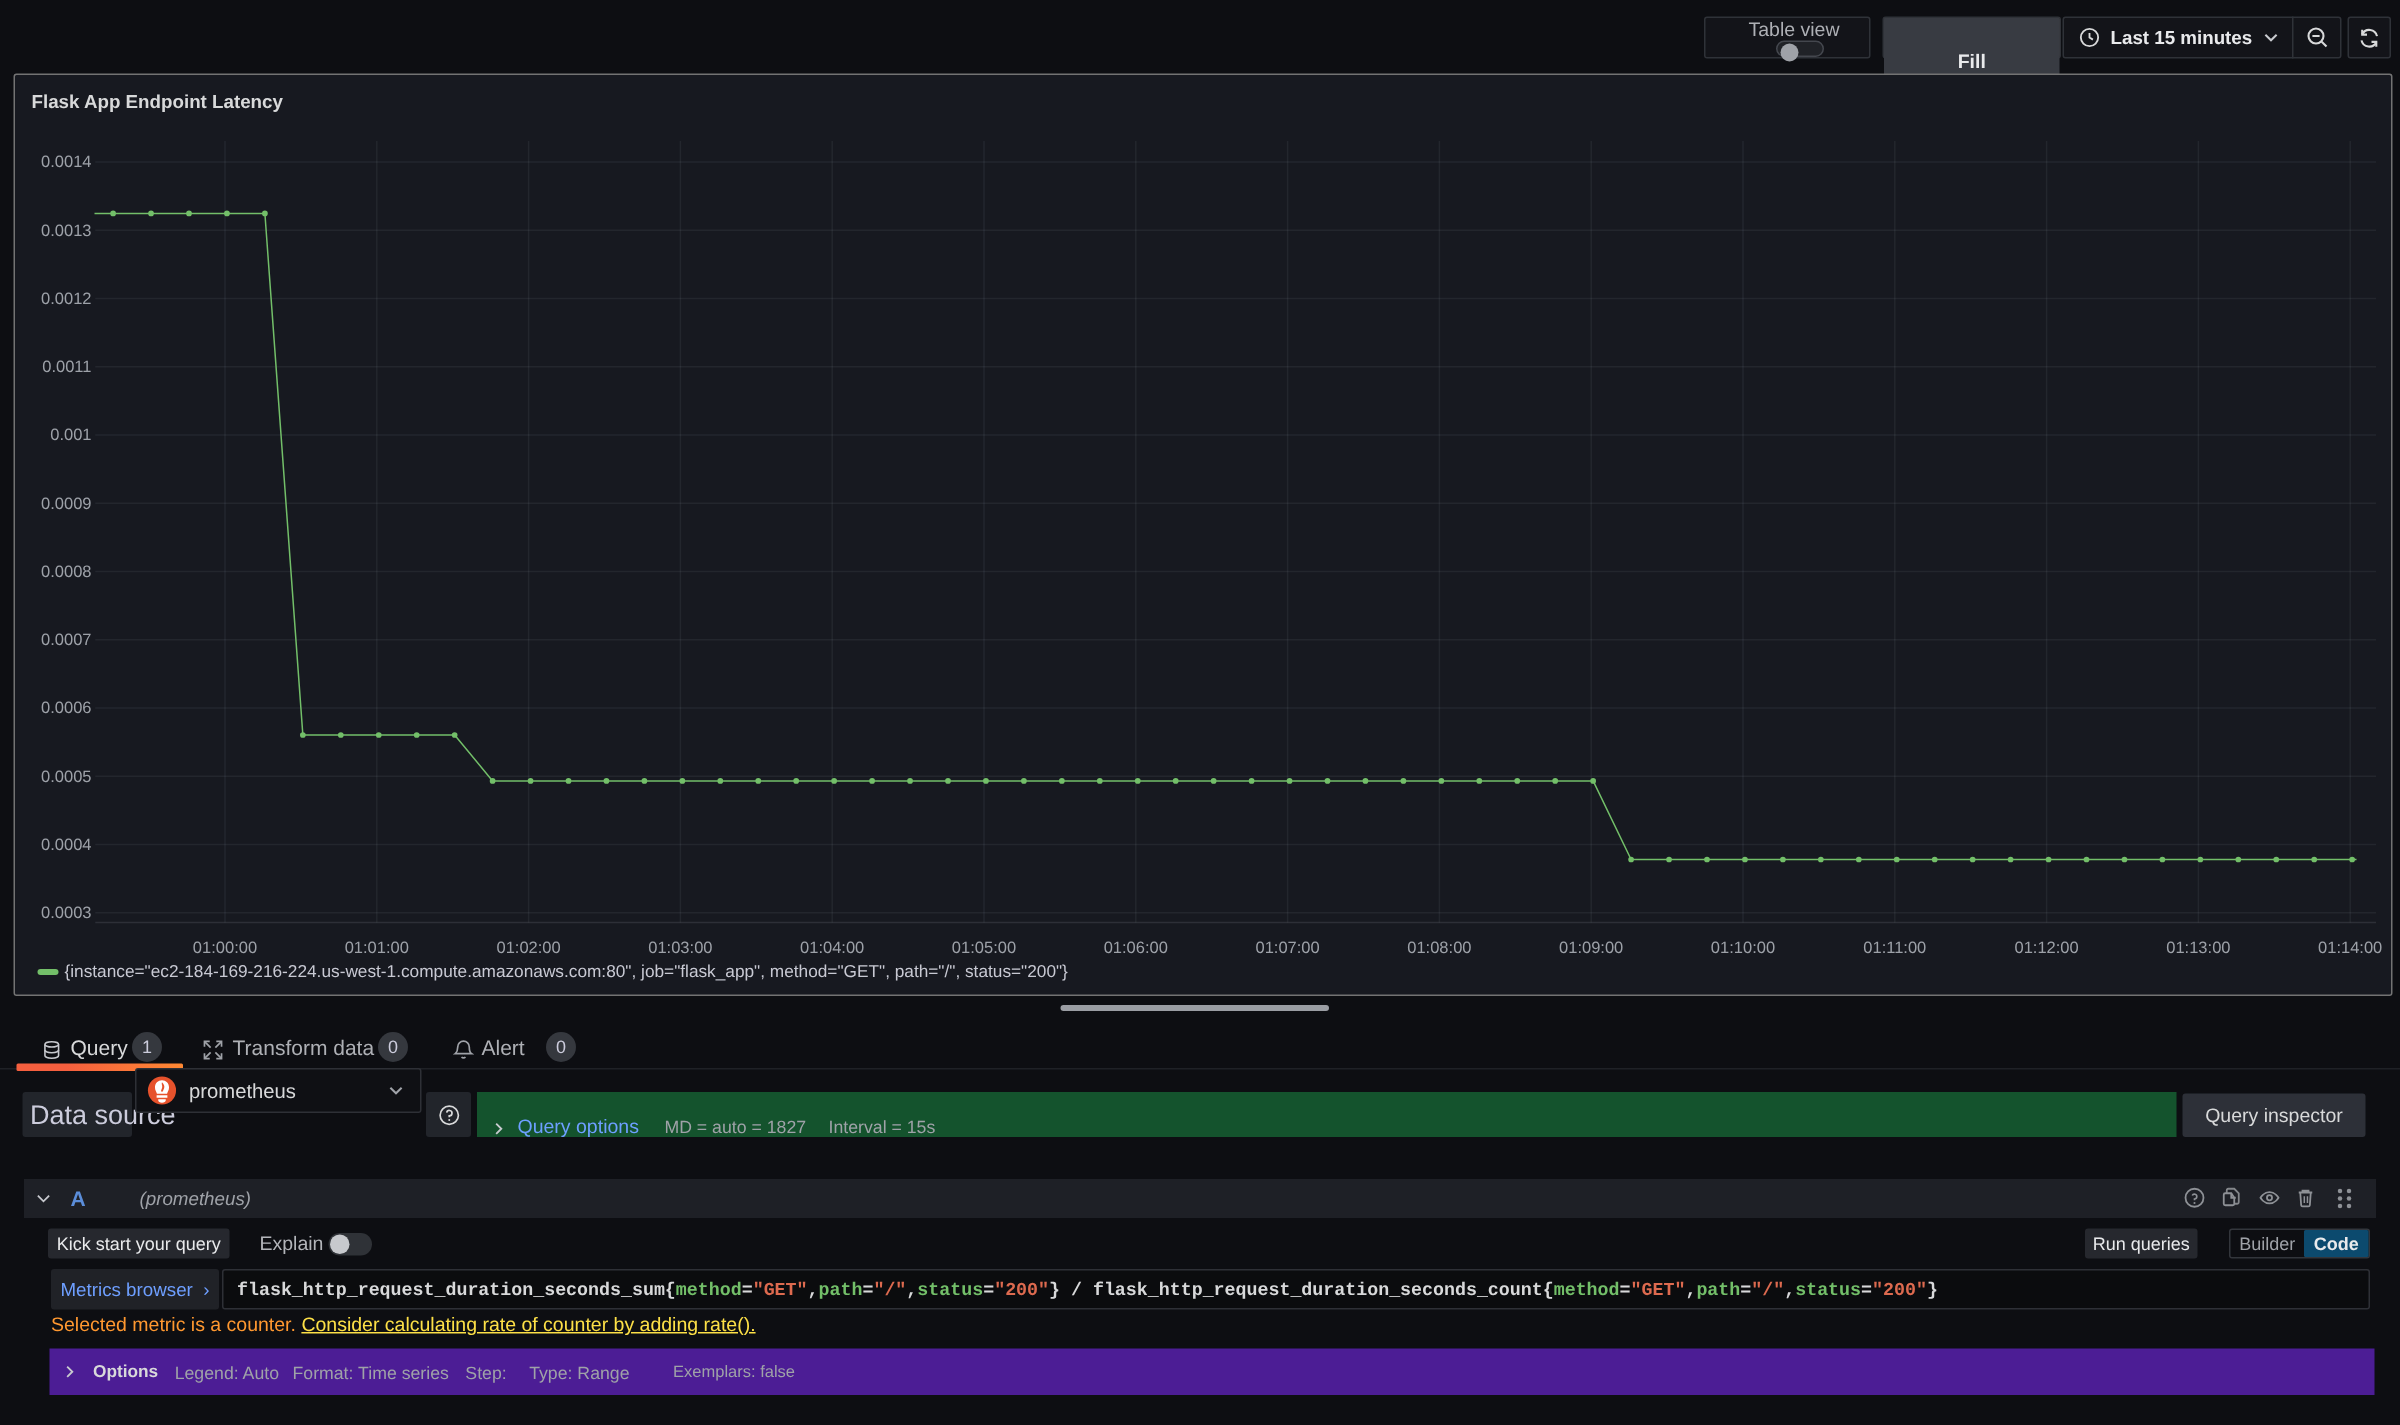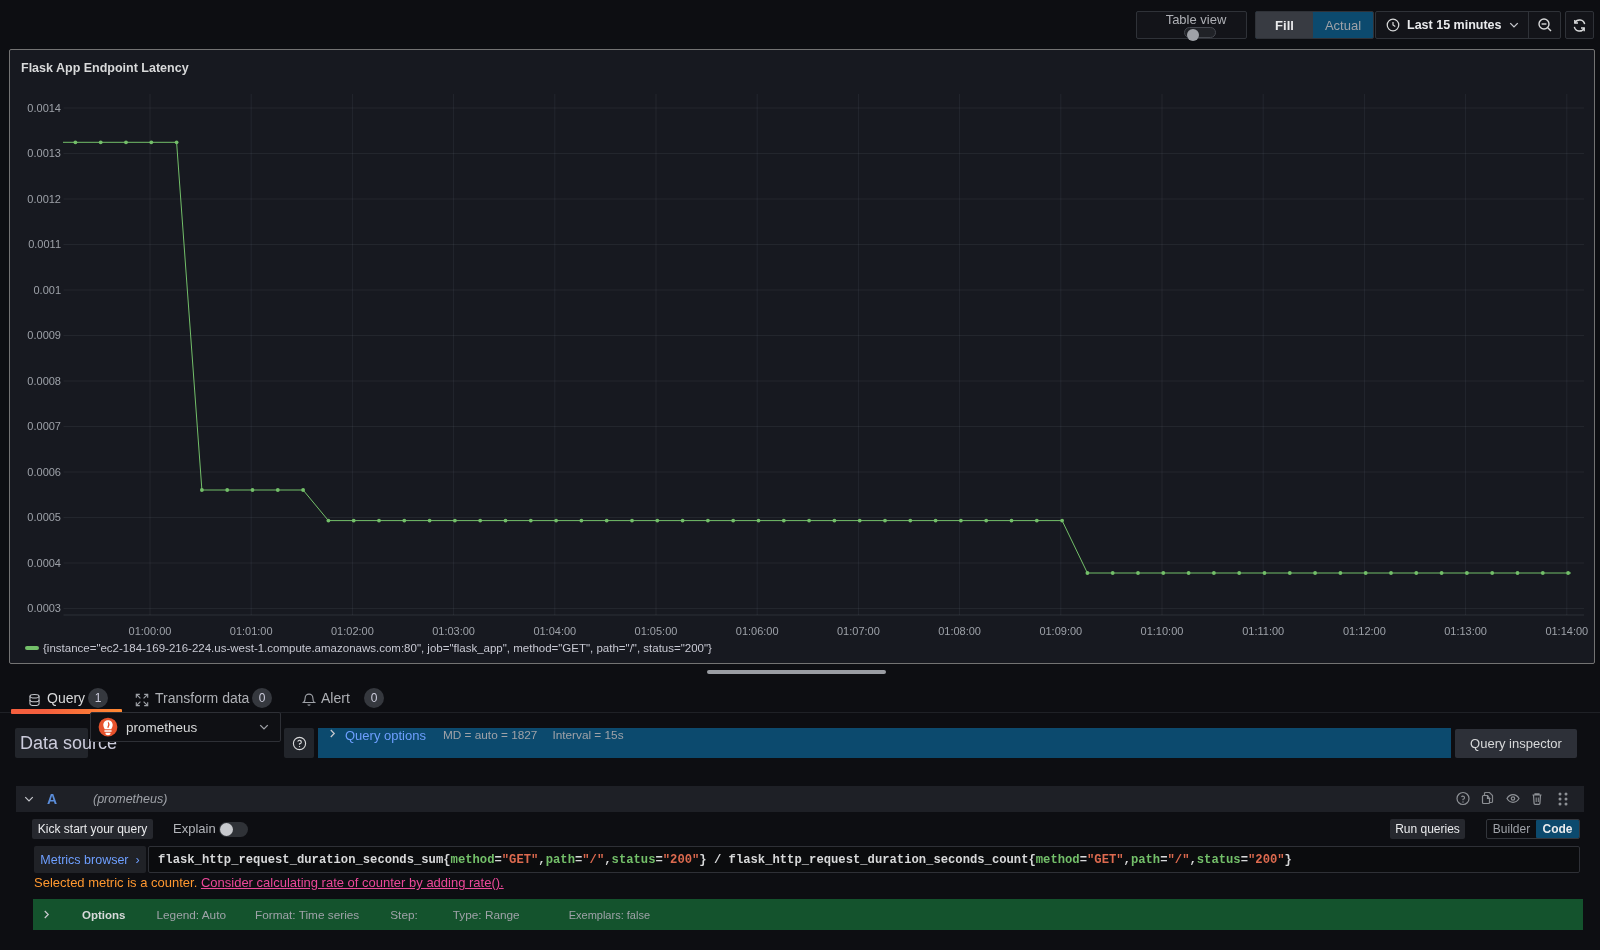--- a/index.html
+++ b/index.html
@@ -6,21 +6,21 @@
   .abs { position:absolute; }
 </style></head>
 <body>
 
 <div class="abs" style="left:1136px;top:11px;width:111px;height:28px;background:#131419;border:1px solid #2f3238;border-radius:2px;display:flex;align-items:center;padding-left:9px;flex-direction:column;">
   <span style="font-size:13px;color:#aeb0b5;white-space:nowrap;">Table view</span>
   <span style="position:relative;display:inline-block;width:32px;height:16px;background:#202227;border:1px solid #44474e;border-radius:9px;margin-left:8px;">
     <span style="position:absolute;left:2px;top:1px;width:12px;height:12px;border-radius:50%;background:#9fa2a8;"></span>
   </span>
 </div>
-<div class="abs" style="left:1255px;top:11px;width:119px;height:28px;background:#0c4a6e;border:1px solid #2f3238;border-radius:2px;display:flex;">
+<div class="abs" style="left:1255px;top:11px;width:119px;height:28px;background:#404040;border:1px solid #2f3238;border-radius:2px;display:flex;flex-direction:column;">
   <span style="flex:0 0 57px;background:#383b42;display:flex;align-items:center;justify-content:center;font-size:13px;font-weight:700;color:#e9eaec;border-radius:1px;">Fill</span>
   <span style="flex:1;display:flex;align-items:center;justify-content:center;font-size:13px;color:#9fa2a8;">Actual</span>
 </div>
 <div class="abs" style="left:1375px;top:11px;width:186px;height:28px;background:#131419;border:1px solid #2f3238;border-radius:2px;display:flex;align-items:center;">
   <svg width="14" height="14" viewBox="0 0 16 16" fill="none" stroke="#d8d9da" stroke-width="1.4" style="margin-left:10px;flex:none;">
       <circle cx="8" cy="8" r="6.6"></circle>
       <path d="M8 4.5V8l2.6 1.6"></path>
     </svg>
   <span style="font-size:12.5px;font-weight:600;color:#e9eaec;margin-left:7px;white-space:nowrap;">Last 15 minutes</span>
   <svg width="12" height="12" viewBox="0 0 16 16" fill="none" stroke="#c7c9ce" stroke-width="1.8" style="margin-left:7px;flex:none;">
@@ -225,21 +225,21 @@
       <path d="M3 5.5 8 10.5 13 5.5"></path>
     </svg>
 </div>
 <div class="abs" style="left:284px;top:728px;width:30px;height:30px;background:#22252b;border-radius:2px;display:flex;align-items:center;justify-content:center;">
   <svg width="15" height="15" viewBox="0 0 16 16" fill="none" stroke="#d8d9da" stroke-width="1.2">
       <circle cx="8" cy="8" r="6.5"></circle>
       <path d="M6.2 6.1A1.9 1.9 0 1 1 8 8.4v1"></path>
       <circle cx="8" cy="11.3" r="0.7" fill="#d8d9da" stroke="none"></circle>
     </svg>
 </div>
-<div class="abs" style="left:318px;top:728px;width:1133px;height:30px;background:#0c4a6e;display:flex;align-items:flex-start;">
+<div class="abs" style="left:318px;top:728px;width:1133px;height:30px;background:#14532d;display:flex;align-items:flex-end;">
   <svg width="11" height="11" viewBox="0 0 16 16" fill="none" stroke="#c7c9ce" stroke-width="1.8" style="margin-left:9px;flex:none;">
       <path d="M5.5 3 10.5 8 5.5 13"></path>
     </svg>
   <span style="font-size:13px;font-weight:500;color:#6e9fff;margin-left:7px;">Query options</span>
   <span style="font-size:11.8px;color:#9fa2a8;margin-left:17px;">MD = auto = 1827</span>
   <span style="font-size:11.8px;color:#9fa2a8;margin-left:15px;">Interval = 15s</span>
 </div>
 <div class="abs" style="left:1455px;top:729px;width:122px;height:29px;background:#2d3038;border-radius:2px;display:flex;align-items:center;justify-content:center;font-size:13px;color:#d8d9da;">Query inspector</div>
 
 <div class="abs" style="left:16px;top:786px;width:1568px;height:26px;background:#1e2026;">
@@ -281,23 +281,23 @@
 <div class="abs" style="left:1486px;top:819px;width:94px;height:20px;border:1px solid #33363c;border-radius:2px;display:flex;">
   <span style="flex:1;display:flex;align-items:center;justify-content:center;font-size:12px;color:#9fa2a8;">Builder</span>
   <span style="flex:0 0 43px;background:#0c4a6e;display:flex;align-items:center;justify-content:center;font-size:12px;font-weight:700;color:#e9eaec;border-radius:1px;">Code</span>
 </div>
 
 <div class="abs" style="left:34px;top:846px;width:112px;height:27px;background:#202227;border-radius:2px;display:flex;align-items:center;justify-content:center;font-size:12.5px;font-weight:500;color:#6e9fff;">Metrics browser&nbsp;&nbsp;›</div>
 <div class="abs" style="left:148px;top:846px;width:1432px;height:27px;background:#0b0c0e;border:1px solid #2e3036;border-radius:2px;display:flex;align-items:center;overflow:hidden;">
   <span style="font-family:'Liberation Mono',monospace;font-size:12.2px;font-weight:700;color:#d8d9da;margin-left:9px;white-space:pre;">flask_http_request_duration_seconds_sum{<span style="color:#73bf69">method</span>=<span style="color:#dd6a4f">"GET"</span>,<span style="color:#73bf69">path</span>=<span style="color:#dd6a4f">"/"</span>,<span style="color:#73bf69">status</span>=<span style="color:#dd6a4f">"200"</span>} / flask_http_request_duration_seconds_count{<span style="color:#73bf69">method</span>=<span style="color:#dd6a4f">"GET"</span>,<span style="color:#73bf69">path</span>=<span style="color:#dd6a4f">"/"</span>,<span style="color:#73bf69">status</span>=<span style="color:#dd6a4f">"200"</span>}</span>
 </div>
 
-<div class="abs" style="left:34px;top:875px;font-size:13px;color:#ff9830;">Selected metric is a counter.&nbsp;<span style="color:#ec4899;text-decoration:underline;">Consider calculating rate of counter by adding rate().</span></div>
-
-<div class="abs" style="left:33px;top:899px;width:1550px;height:31px;background:#14532d;display:flex;align-items:center;gap:20px;">
+<div class="abs" style="left:34px;top:875px;font-size:13px;color:#ff9830;">Selected metric is a counter.&nbsp;<span style="color:#fde047;text-decoration:underline;">Consider calculating rate of counter by adding rate().</span></div>
+
+<div class="abs" style="left:33px;top:899px;width:1550px;height:31px;background:#4c1d95;display:flex;align-items:center;">
   <svg width="11" height="11" viewBox="0 0 16 16" fill="none" stroke="#c7c9ce" stroke-width="1.8" style="margin-left:8px;flex:none;">
       <path d="M5.5 3 10.5 8 5.5 13"></path>
     </svg>
   <span style="font-size:11.5px;font-weight:700;color:#d8d9da;margin-left:10px;">Options</span>
   <span style="font-size:11.8px;color:#9fa2a8;margin-left:11px;">Legend: Auto</span>
   <span style="font-size:11.8px;color:#9fa2a8;margin-left:9px;">Format: Time series</span>
   <span style="font-size:11.8px;color:#9fa2a8;margin-left:11px;">Step:</span>
   <span style="font-size:11.8px;color:#9fa2a8;margin-left:15px;">Type: Range</span>
   <span style="font-size:11px;color:#9fa2a8;margin-left:29px;">Exemplars: false</span>
 </div>

